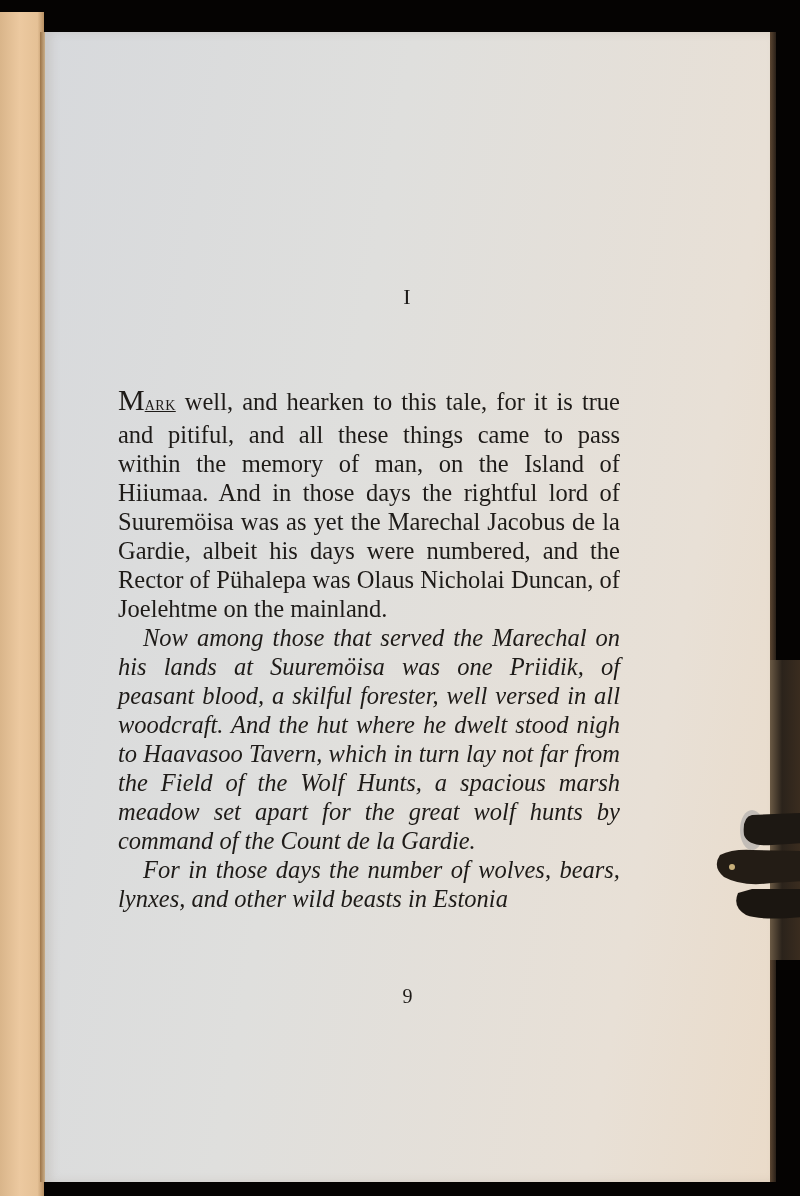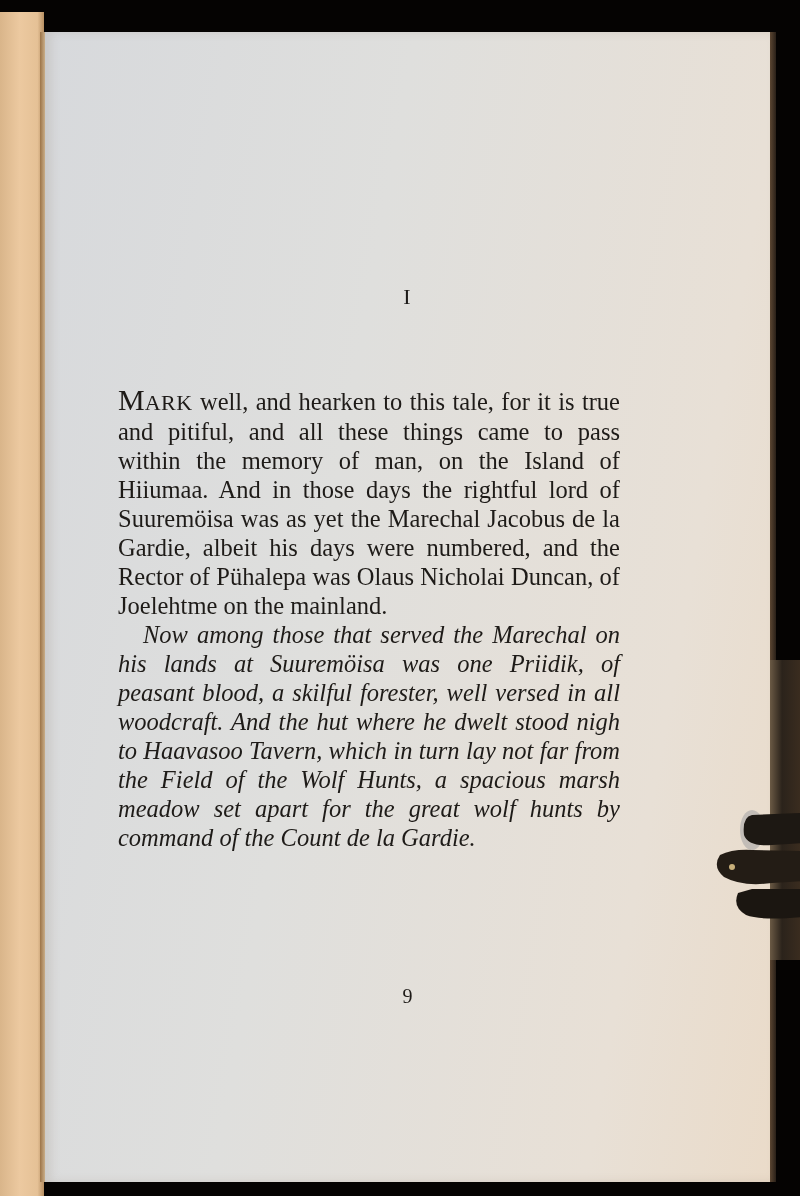--- a/index.html
+++ b/index.html
@@ -35,39 +35,40 @@
   .chapter {
     position:absolute; left:0; width:725px; top:252px; text-align:center;
     font-size:22px; color:#1c1a18; letter-spacing:1px;
   }
   .text {
     position:absolute; left:73px; top:353px; width:502px;
     font-size:24.5px; line-height:29px; color:#1e1b18; text-align:justify;
   }
   .text p { margin:0; }
   .text p.indent { text-indent:25px;font-style:italic; }
-  .sc { font-size:22px; letter-spacing:0.5px; }
+  .sc { font-size:14px; letter-spacing:0.5px;text-decoration:underline; }
   .cap { font-size:30px; }
   .folio {
     position:absolute; left:0; width:725px; top:953px; text-align:center;
     font-size:20px; color:#1e1b18;
   }
 </style>
 </head>
 <body>
 
 <div class="left-page"></div>
 <div class="gutter"></div>
 
 <div class="page">
   <div class="chapter">I</div>
 
   <div class="text">
     <p><span class="cap">M</span><span class="sc">ARK</span><span> well, and hearken to this tale, for it is true and pitiful, and all these things came to pass within the memory of man, on the Island of Hiiumaa. And in those days the rightful lord of Suuremöisa was as yet the Marechal Jacobus de la Gardie, albeit his days were numbered, and the Rector of Pühalepa was Olaus Nicholai Duncan, of Joelehtme on the mainland.</span></p>
     <p class="indent">Now among those that served the Marechal on his lands at Suuremöisa was one Priidik, of peasant blood, a skilful forester, well versed in all woodcraft.  And the hut where he dwelt stood nigh to Haavasoo Tavern, which in turn lay not far from the Field of the Wolf Hunts, a spacious marsh meadow set apart for the great wolf hunts by command of the Count de la Gardie.</p>
+    <p class="indent">For in those days the number of wolves, bears, lynxes, and other wild beasts in Estonia</p>
   </div>
 
   <div class="folio">9</div>
 </div>
 
 <div class="page-edge-right"></div>
 <div class="strap"></div>
 
 <svg class="bookend" viewBox="0 0 90 140">
   <ellipse cx="40" cy="35" rx="12" ry="20" fill="rgba(80,90,110,0.25)"></ellipse>

